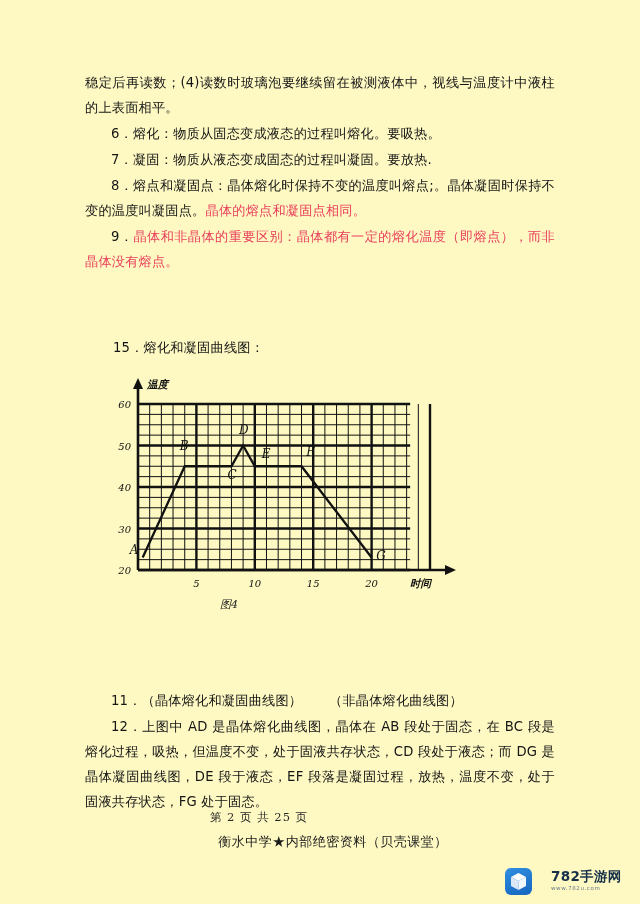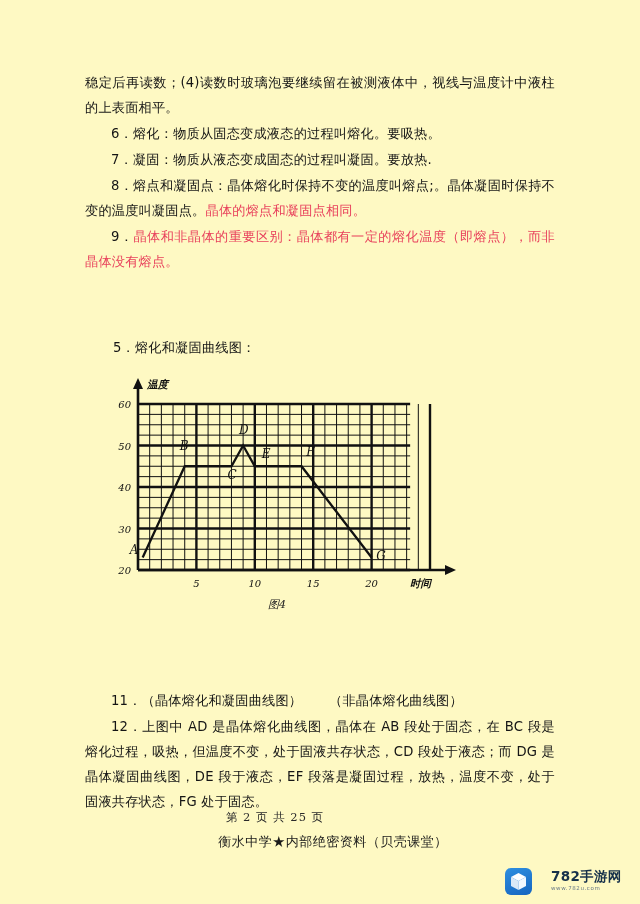--- a/index.html
+++ b/index.html
@@ -62,33 +62,32 @@
     display: block;
   }
   .fig-caption {
     position: absolute;
     left: 220px;
     top: 597px;
     font-size: 11px;
     font-style: italic;
     color: #222;
     font-family: "DejaVu Serif", "Liberation Serif", serif;
-    margin-left: 48px;
   }
   
   .content-bottom {
     position: absolute;
     left: 85px;
     top: 688px;
     width: 470px;
   }
   
   .footer-page {
     position: absolute;
-    left: 16px;
+    left: 0;
     top: 810px;
     width: 518px;
     text-align: center;
     font-size: 11.5px;
     color: #2a2a2a;
     font-family: "DejaVu Serif", "Liberation Serif", serif;
     letter-spacing: 1px;
   }
   .footer-school {
     position: absolute;
@@ -151,21 +150,21 @@
 <div class="page">
 
   <div class="content">
     <p class="para"><span>稳定后再读数；(4)读数时玻璃泡要继续留在被测液体中，视线与温度计中液柱的上表面相平。</span></p>
     <p class="para indent"><span>6．熔化：物质从固态变成液态的过程叫熔化。要吸热。</span></p>
     <p class="para indent"><span>7．凝固：物质从液态变成固态的过程叫凝固。要放热.</span></p>
     <p class="para indent"><span>8．熔点和凝固点：晶体熔化时保持不变的温度叫熔点;。晶体凝固时保持不变的温度叫凝固点。</span><span class="red">晶体的熔点和凝固点相同。</span></p>
     <p class="para indent"><span>9．</span><span class="red">晶体和非晶体的重要区别：晶体都有一定的熔化温度（即熔点），而非晶体没有熔点。</span></p>
   </div>
 
-  <div class="chart-title">5．熔化和凝固曲线图：</div>
+  <div class="chart-title">15．熔化和凝固曲线图：</div>
 
   <div class="chart-wrap">
     <svg class="chart-svg" width="350" height="245" viewBox="0 0 350 245">
       <g id="chart-root">
           <line x1="39.68" y1="32" x2="39.68" y2="198" stroke="#111111" stroke-width="1"></line>
           <line x1="51.36" y1="32" x2="51.36" y2="198" stroke="#111111" stroke-width="1"></line>
           <line x1="63.04" y1="32" x2="63.04" y2="198" stroke="#111111" stroke-width="1"></line>
           <line x1="74.72" y1="32" x2="74.72" y2="198" stroke="#111111" stroke-width="1"></line>
           <line x1="86.4" y1="32" x2="86.4" y2="198" stroke="#111111" stroke-width="2.4"></line>
           <line x1="98.08" y1="32" x2="98.08" y2="198" stroke="#111111" stroke-width="1"></line>

